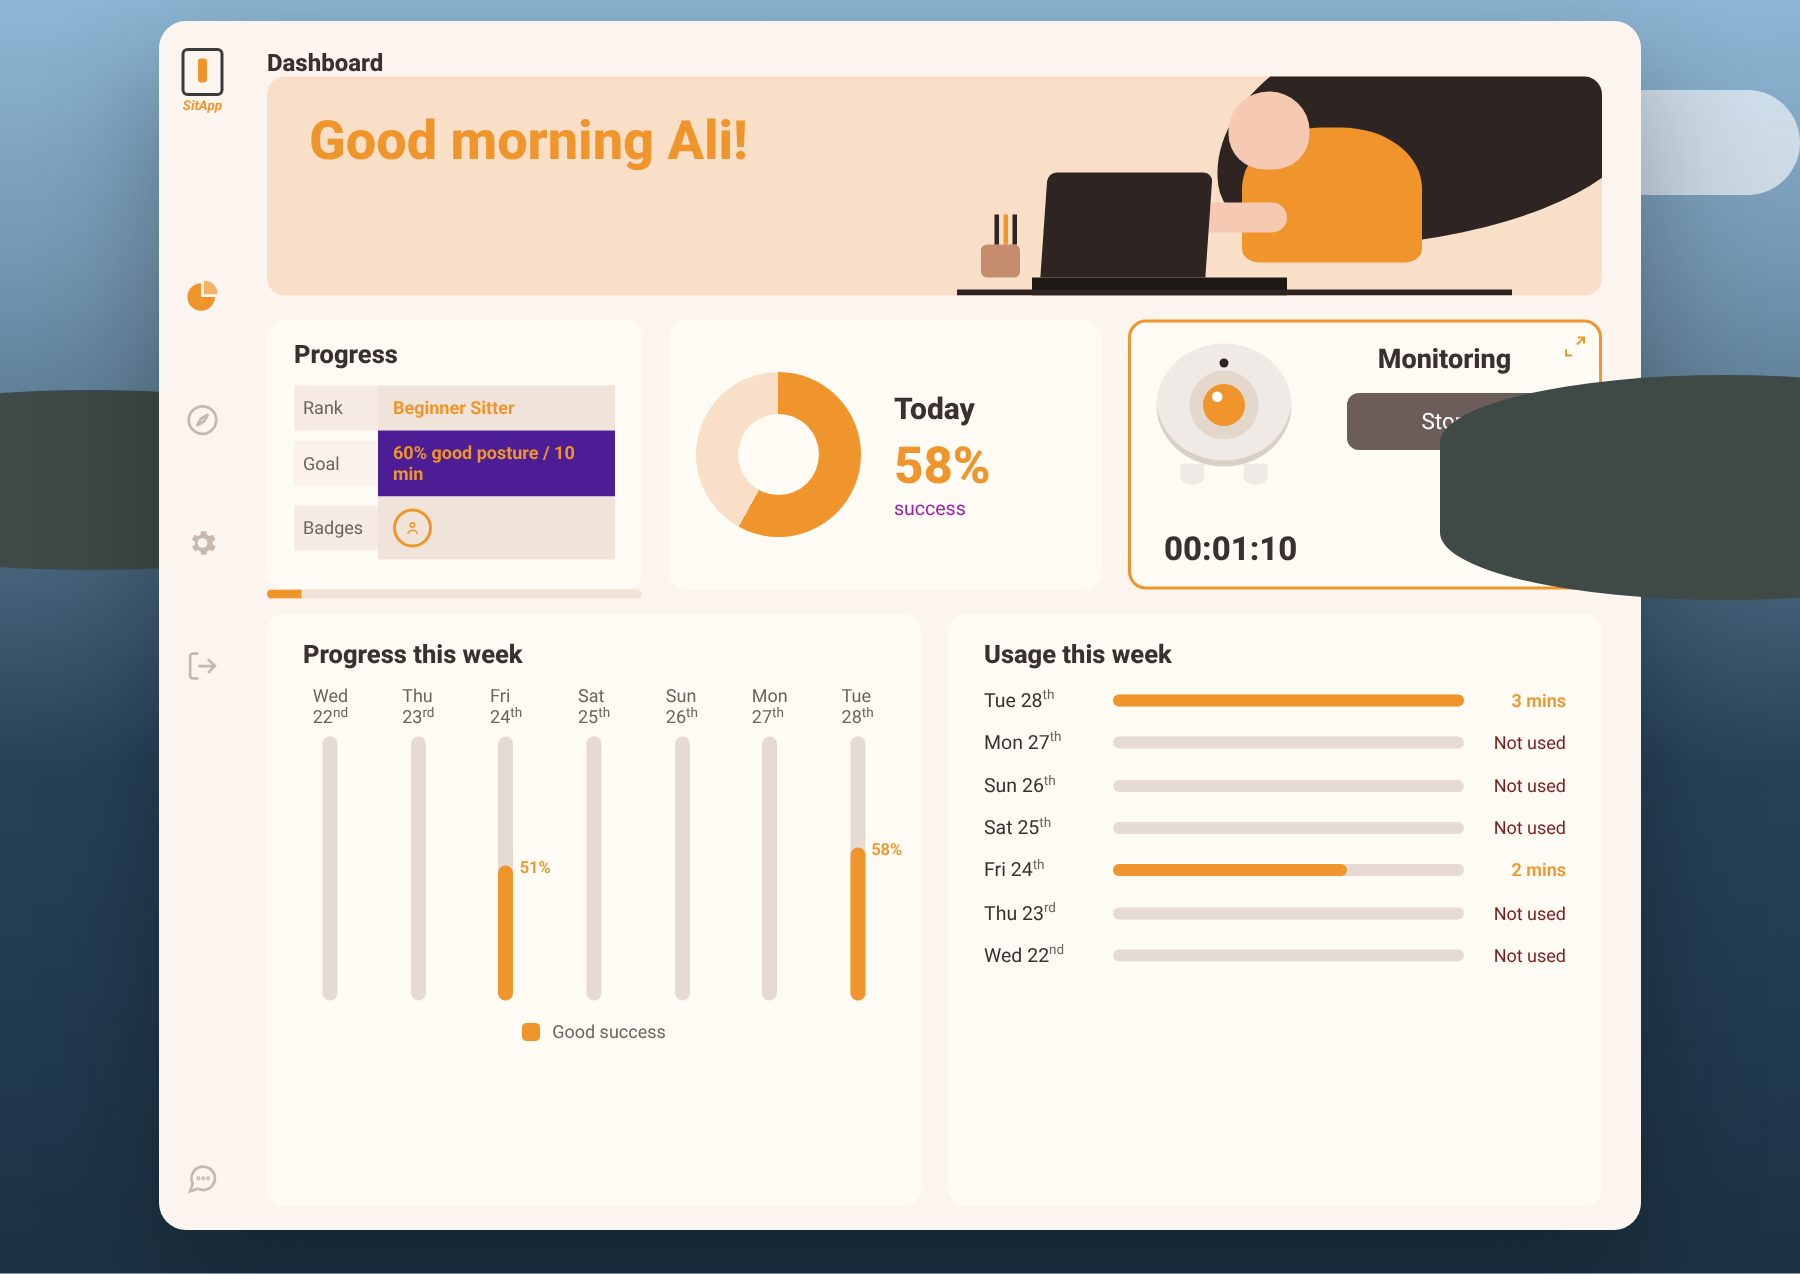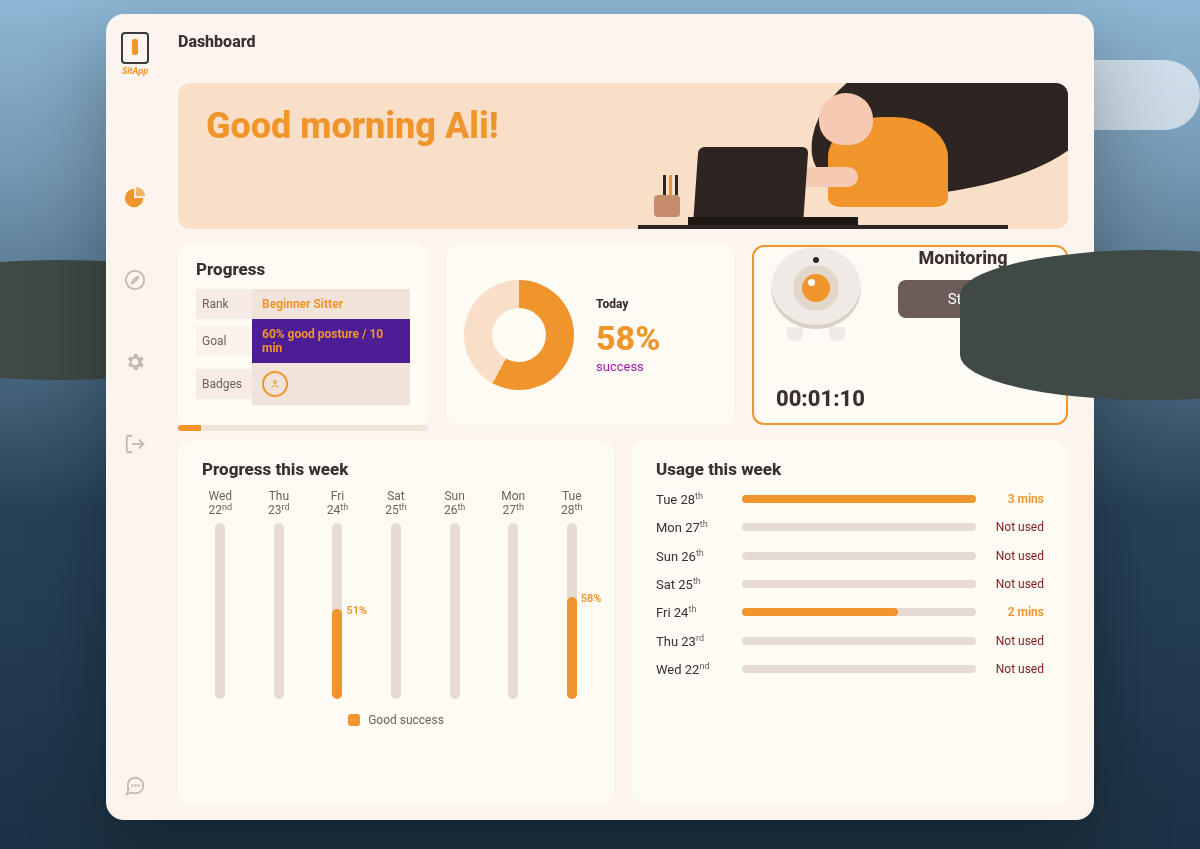--- a/index.html
+++ b/index.html
@@ -27,21 +27,21 @@
   .logo { width:28px; height:32px; border:2px solid #3b3b3b; border-radius:4px; position:relative; }
   .logo::after { content:""; position:absolute; width:6px; height:16px; background:#f0952b; top:5px; left:50%; transform:translateX(-50%); border-radius:2px;}
   .logo-label { font-size:9px; font-weight:700; color:#f0952b;font-style:italic; }
   .rail-nav { display:flex; flex-direction:column; gap:58px; align-items:center; flex:1; margin-top:40px;}
   .rail-icon { width:24px; height:24px; color:#c6b9af; cursor:pointer; display:flex; align-items:center; justify-content:center;}
   .rail-icon.active { color:#f0952b; }
   .rail-bottom { margin-bottom:22px; }
 
   
   .main { flex:1; padding:18px 26px 16px 14px; display:flex; flex-direction:column; }
-  .page-title { font-size:16px; font-weight:800; color:#3b3030; margin-bottom:32px; }
+  .page-title { font-size:16px; font-weight:800; color:#3b3030; margin-bottom:0; }
 
   .hero { position:relative; height:146px; background:#f9dec8; border-radius:12px; overflow:hidden; padding:22px 28px; }
   .hero h1 { color:#f0952b; font-size:36px; font-weight:800; }
 
   
   .girl { position:absolute; right:0; bottom:0; width:420px; height:180px; }
   .hair { position:absolute; width:280px; height:150px; background:#2e2522; border-radius:60% 50% 60% 40% / 70% 60% 40% 40%; right:-20px; top:-8px; transform:rotate(-8deg);}
   .face { position:absolute; width:54px; height:52px; background:#f6c9b2; border-radius:50% 50% 45% 45%; right:195px; top:44px; }
   .torso { position:absolute; width:120px; height:90px; background:#f0952b; border-radius:45% 45% 10% 10%; right:120px; top:68px;}
   .arm { position:absolute; width:60px; height:20px; background:#f6c9b2; right:210px; top:118px; border-radius:20px;}
@@ -68,47 +68,47 @@
   .progress-strip { position:absolute; left:0; bottom:-6px; height:6px; width:250px; background:#f0e4da; border-radius:4px; overflow:hidden;}
   .progress-strip > div { height:100%; background:#f0952b;}
 
   
   .today-card { flex:0 0 288px; display:flex; align-items:center; gap:22px;}
   .donut { width:110px; height:110px; border-radius:50%;
     background: conic-gradient(#f0952b 0 208.8deg, #f9dec8 208.8deg 360deg);
     display:flex; align-items:center; justify-content:center;}
   .donut::after { content:""; width:54px; height:54px; border-radius:50%; background:#fefaf4;}
   .today-text { display:flex; flex-direction:column; align-items:flex-start;}
-  .today-text .title { font-weight:800; font-size:12px; color:#3b3030; margin-bottom:10px;}
+  .today-text .title { font-weight:800; font-size:20px; color:#3b3030; margin-bottom:10px;}
   .today-text .pct { color:#f0952b; font-size:34px; font-weight:800; line-height:1;}
   .today-text .sub { color:#a21caf; font-size:13px; margin-top:4px;}
 
   
-  .mon-card { flex:1; border:2px solid #f0952b; position:relative; display:flex; gap:14px; align-items:flex-start; padding:0 16px;}
+  .mon-card { flex:1; border:2px solid #f0952b; position:relative; display:flex; gap:14px; align-items:flex-start; padding:14px 16px;}
   .mon-card .expand { position:absolute; top:8px; right:8px; color:#f0952b; cursor:pointer;}
   .cam { width:92px; height:105px; position:relative; display:flex; flex-direction:column; align-items:center;}
   .cam-body { width:90px; height:82px; background:#efeae6; border-radius:50%; display:flex; align-items:center; justify-content:center; position:relative; box-shadow:inset 0 -4px 0 #d8cfc7;}
   .cam-ring { width:46px; height:46px; border-radius:50%; background:#e3d7cc; display:flex; align-items:center; justify-content:center;}
   .cam-eye { width:28px; height:28px; border-radius:50%; background:#f0952b; position:relative;}
   .cam-eye::after{ content:""; position:absolute; width:7px; height:7px; border-radius:50%; background:#fff; top:5px; left:6px;}
   .cam-dot { position:absolute; top:10px; left:50%; transform:translateX(-50%); width:6px; height:6px; border-radius:50%; background:#2e2522;}
   .cam-feet { display:flex; gap:26px; margin-top:-2px;}
   .cam-feet span{ width:16px; height:14px; background:#efeae6; border-radius:0 0 40% 40%;}
   .mon-right { flex:1; display:flex; flex-direction:column; align-items:center;}
   .mon-title { font-weight:800; font-size:18px; color:#3b3030;}
   .stop-btn { margin-top:12px; width:130px; background:#6c5c5a; color:#fff; border:none; border-radius:8px; padding:10px 0; font-size:15px; cursor:pointer;}
   .timer { align-self:flex-start; font-weight:800; font-size:22px; color:#3b3030; margin-top:18px; margin-left:6px; position:absolute; bottom:12px; left:16px;}
 
   .row-charts { display:flex; gap:18px; margin-top:16px; flex:1; }
   .chart-card { flex:1; padding:18px 24px 14px; }
 
   
   .bars { display:flex; gap:22px; height:210px; margin-top:6px;}
   .bar-col { flex:1; display:flex; flex-direction:column; align-items:center;}
-  .bar-head { text-align:center; font-size:12px; color:#6d635c;}
+  .bar-head { font-size:12px; color:#6d635c;}
   .bar-head .sup { font-size:9px; position:relative; top:-4px;}
   .bar-track { width:10px; flex:1; background:#e6dbd2; border-radius:6px; margin-top:6px; display:flex; align-items:flex-end; position:relative;}
   .bar-fill { width:100%; background:#f0952b; border-radius:6px;}
   .bar-val { position:absolute; left:14px; font-size:11px; color:#f0952b; font-weight:600;}
   .legend { display:flex; align-items:center; gap:8px; margin-top:14px; font-size:12px; color:#6d635c; justify-content:center;}
   .legend .sw { width:12px; height:12px; background:#f0952b; border-radius:3px;}
 
   
   .urow { display:flex; align-items:center; gap:12px; margin:12px 0;}
   .urow .label { width:74px; font-size:13px; color:#3b3030;}

